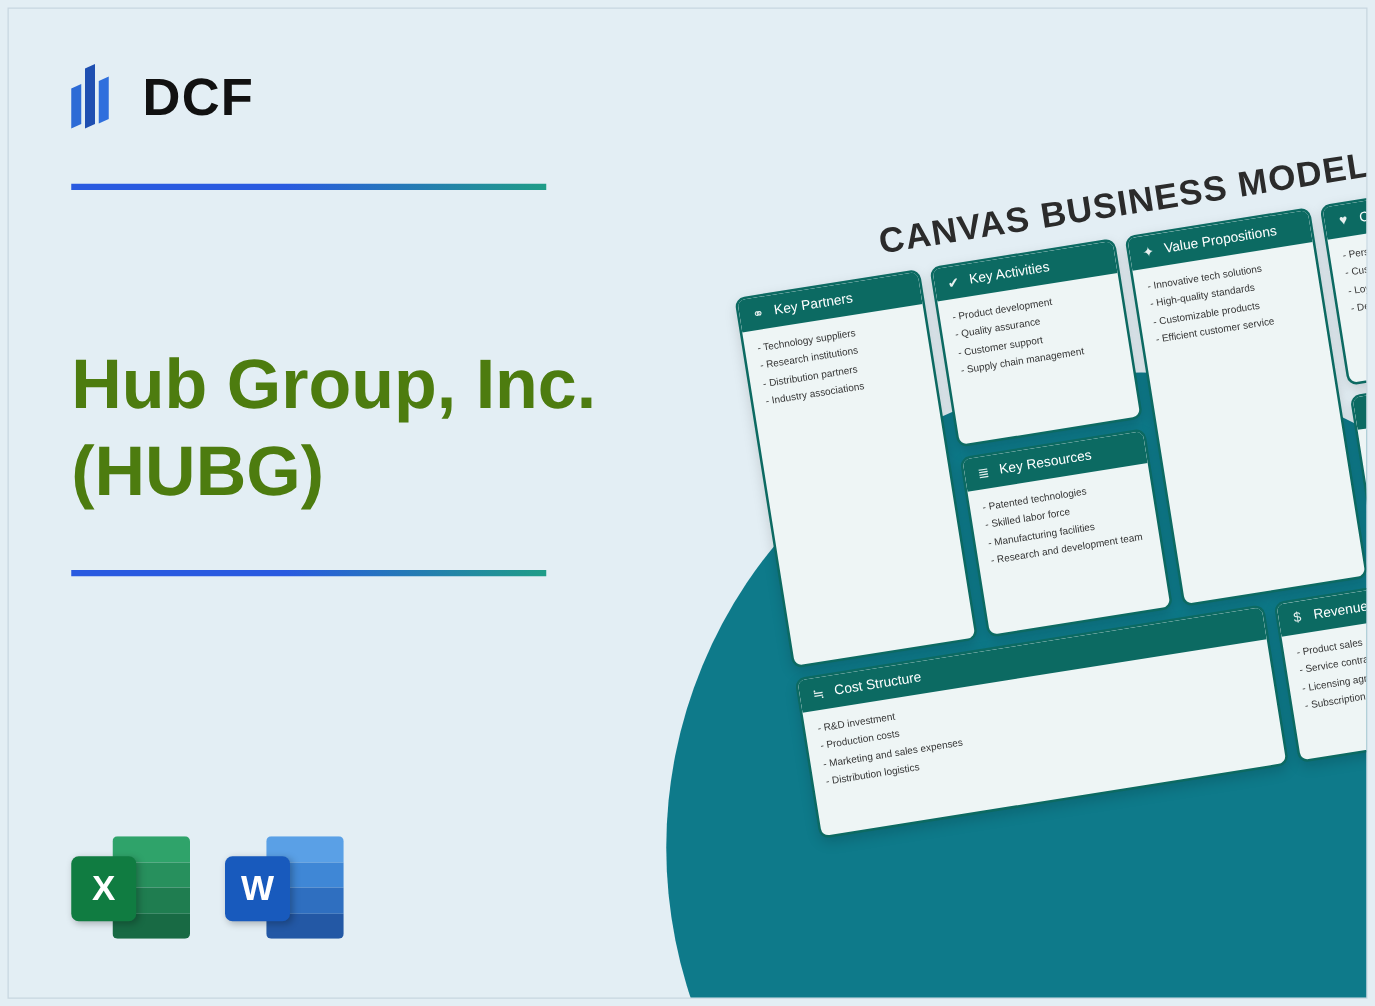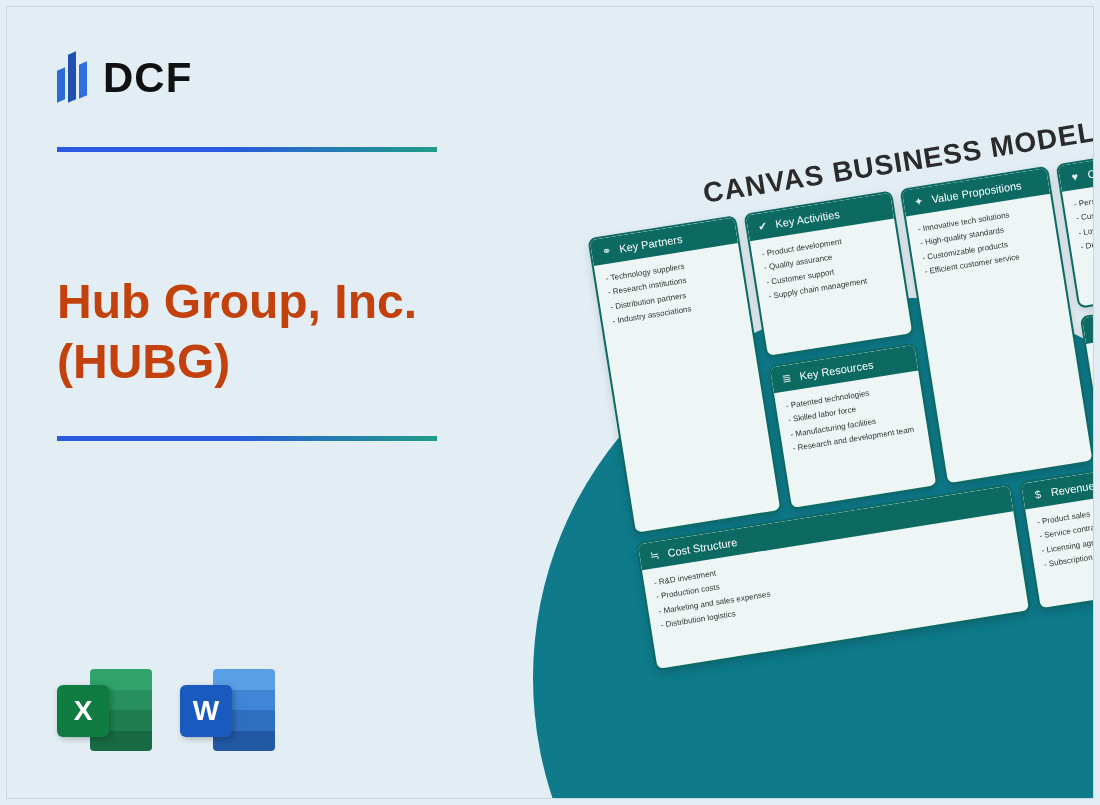--- a/index.html
+++ b/index.html
@@ -21,21 +21,21 @@
   
   .left-col {
     position: absolute;
     left: 50px;
     top: 40px;
     width: 430px;
   }
   .logo-row {
     display: flex;
     align-items: center;
-    gap: 12px;
+    gap: 23px;
   }
   .bars-icon {
     width: 34px;
     height: 62px;
     position: relative;
   }
   .bars-icon span {
     position: absolute;
     width: 8px;
     border-radius: 0;
@@ -52,23 +52,23 @@
   }
   .divider {
     margin-top: 38px;
     width: 380px;
     height: 5px;
     background: linear-gradient(90deg, #2a5ae0 0%, #2a5ae0 45%, #1f9d87 100%);
   }
   .divider.bottom { margin-top: 44px; }
   .title {
     margin-top: 120px;
-    font-size: 48px;
+    font-size: 56px;
     font-weight: 600;
-    color: #c2410c;
+    color: #4d7c0f;
     line-height: 1.25;
   }
   
   .file-icons {
     position: absolute;
     left: 50px;
     bottom: 40px;
     display: flex;
     gap: 28px;
     align-items: center;

